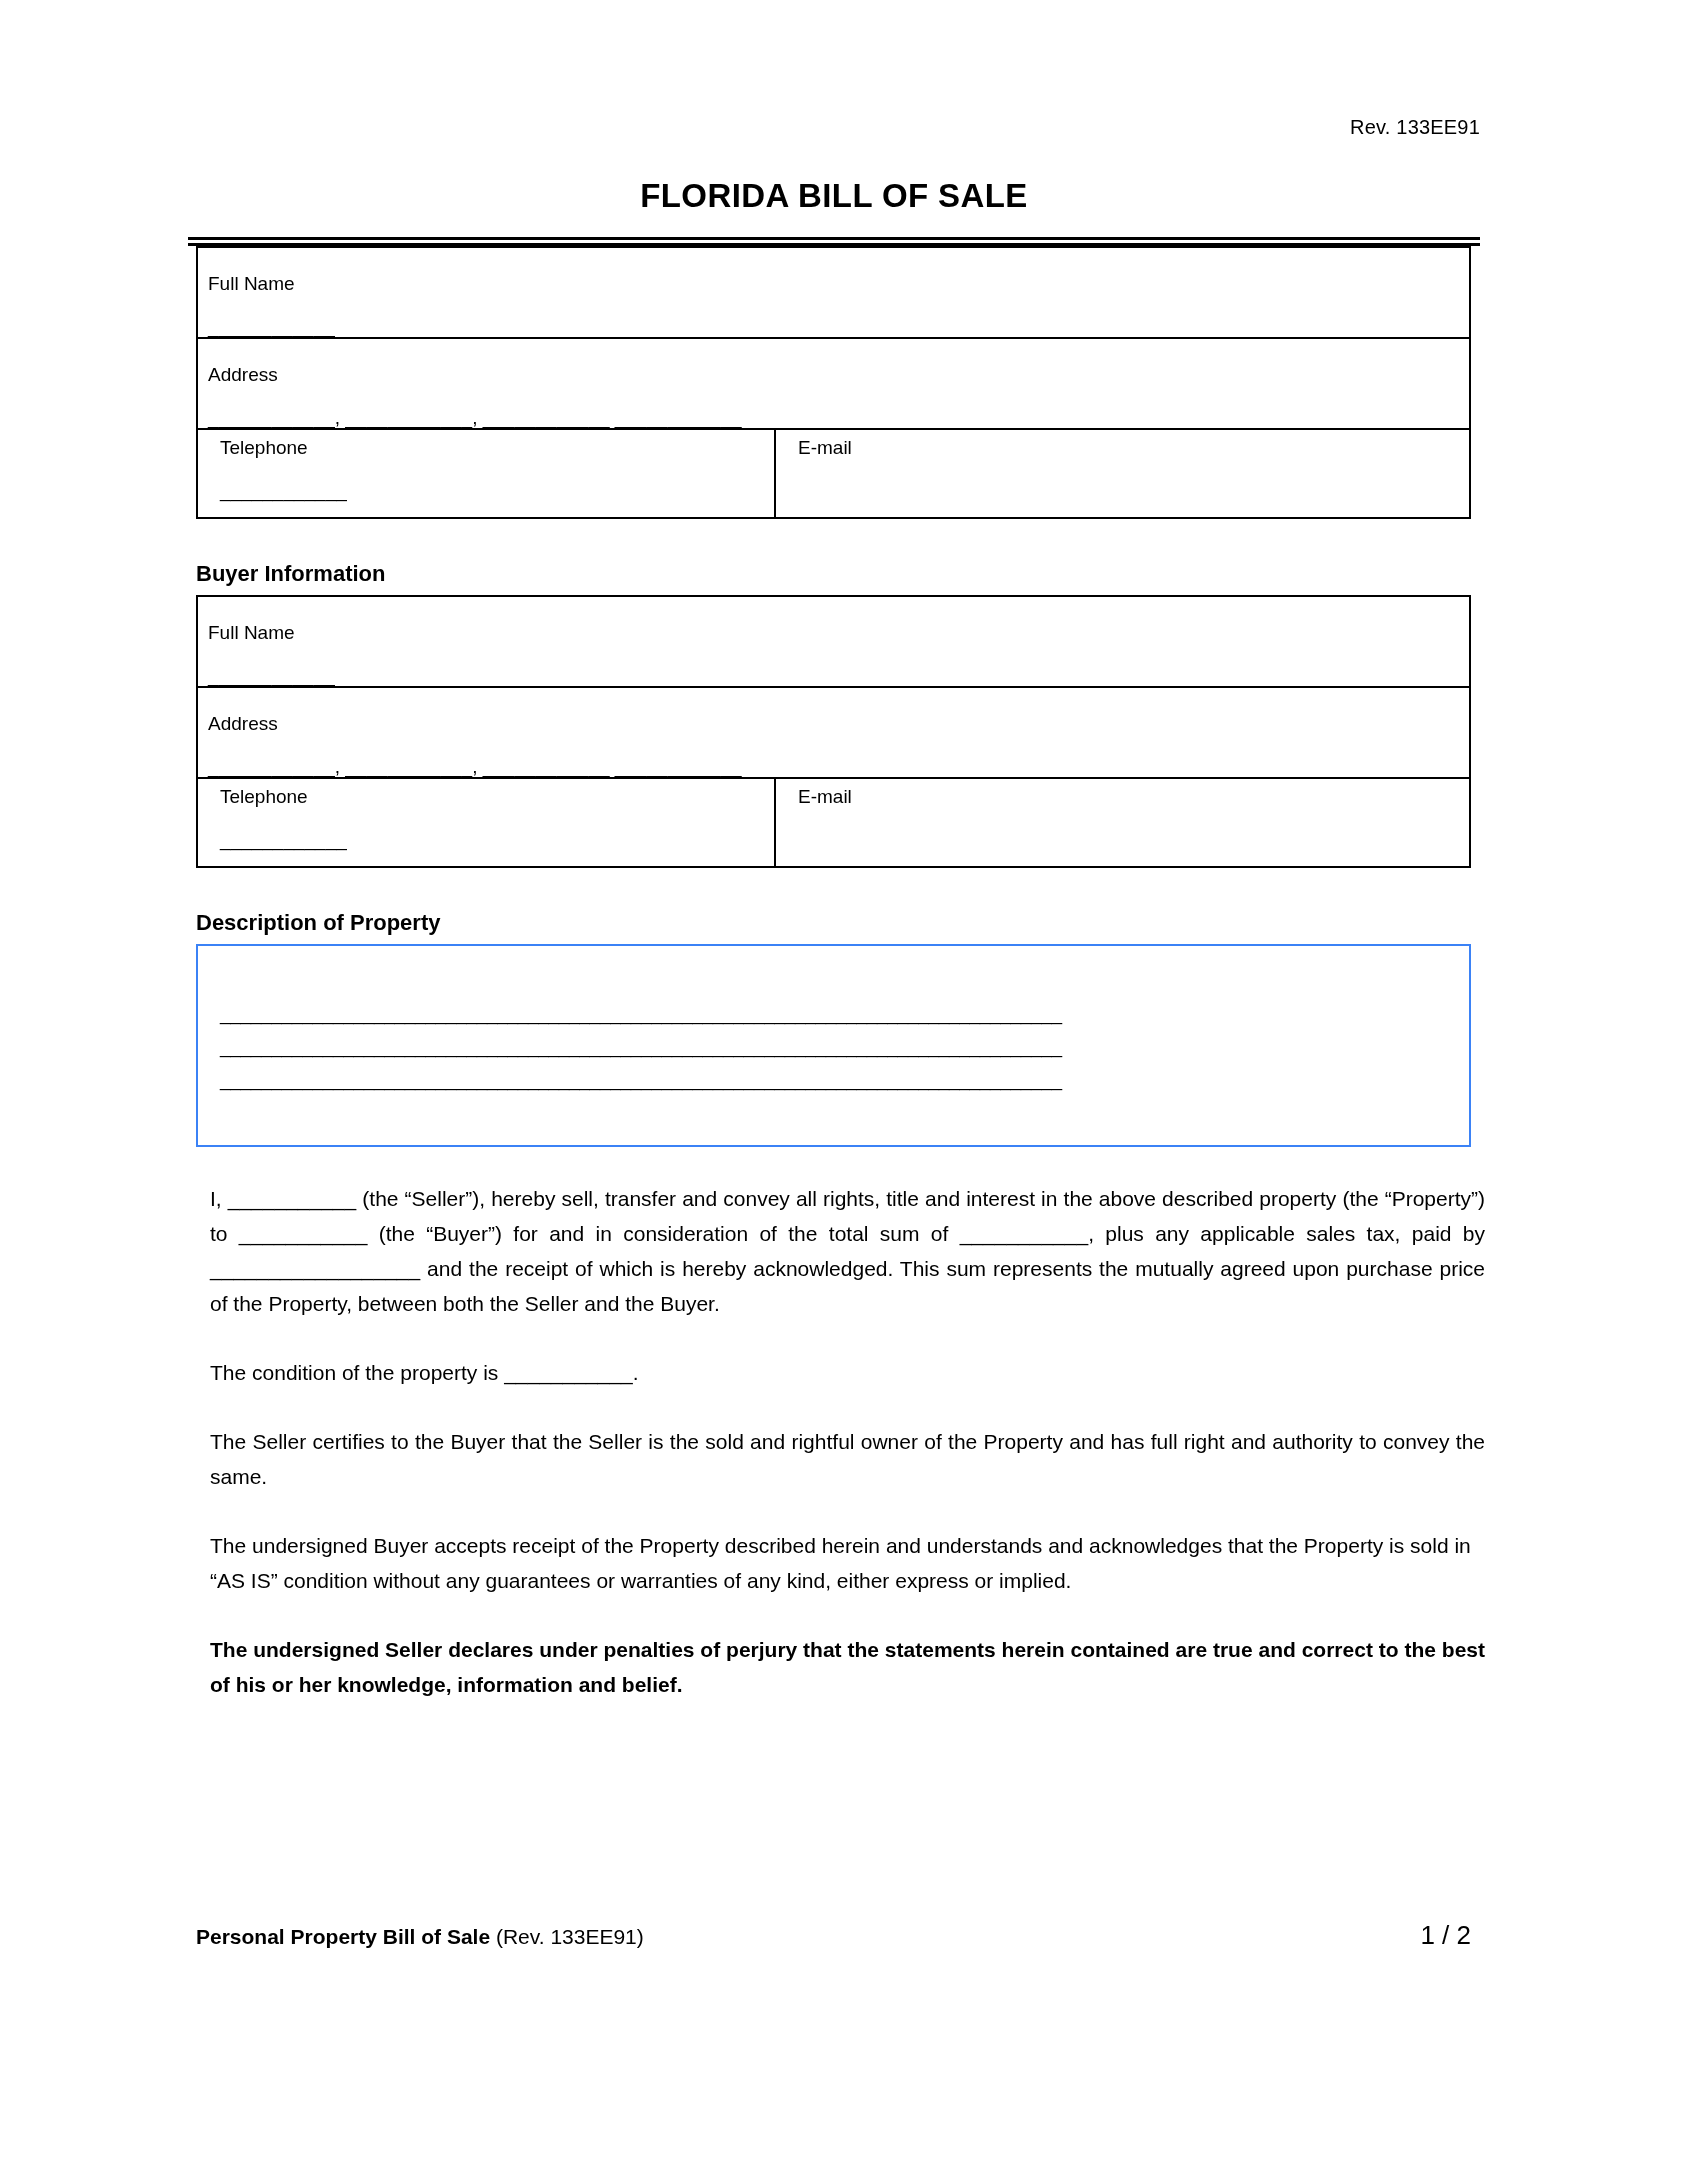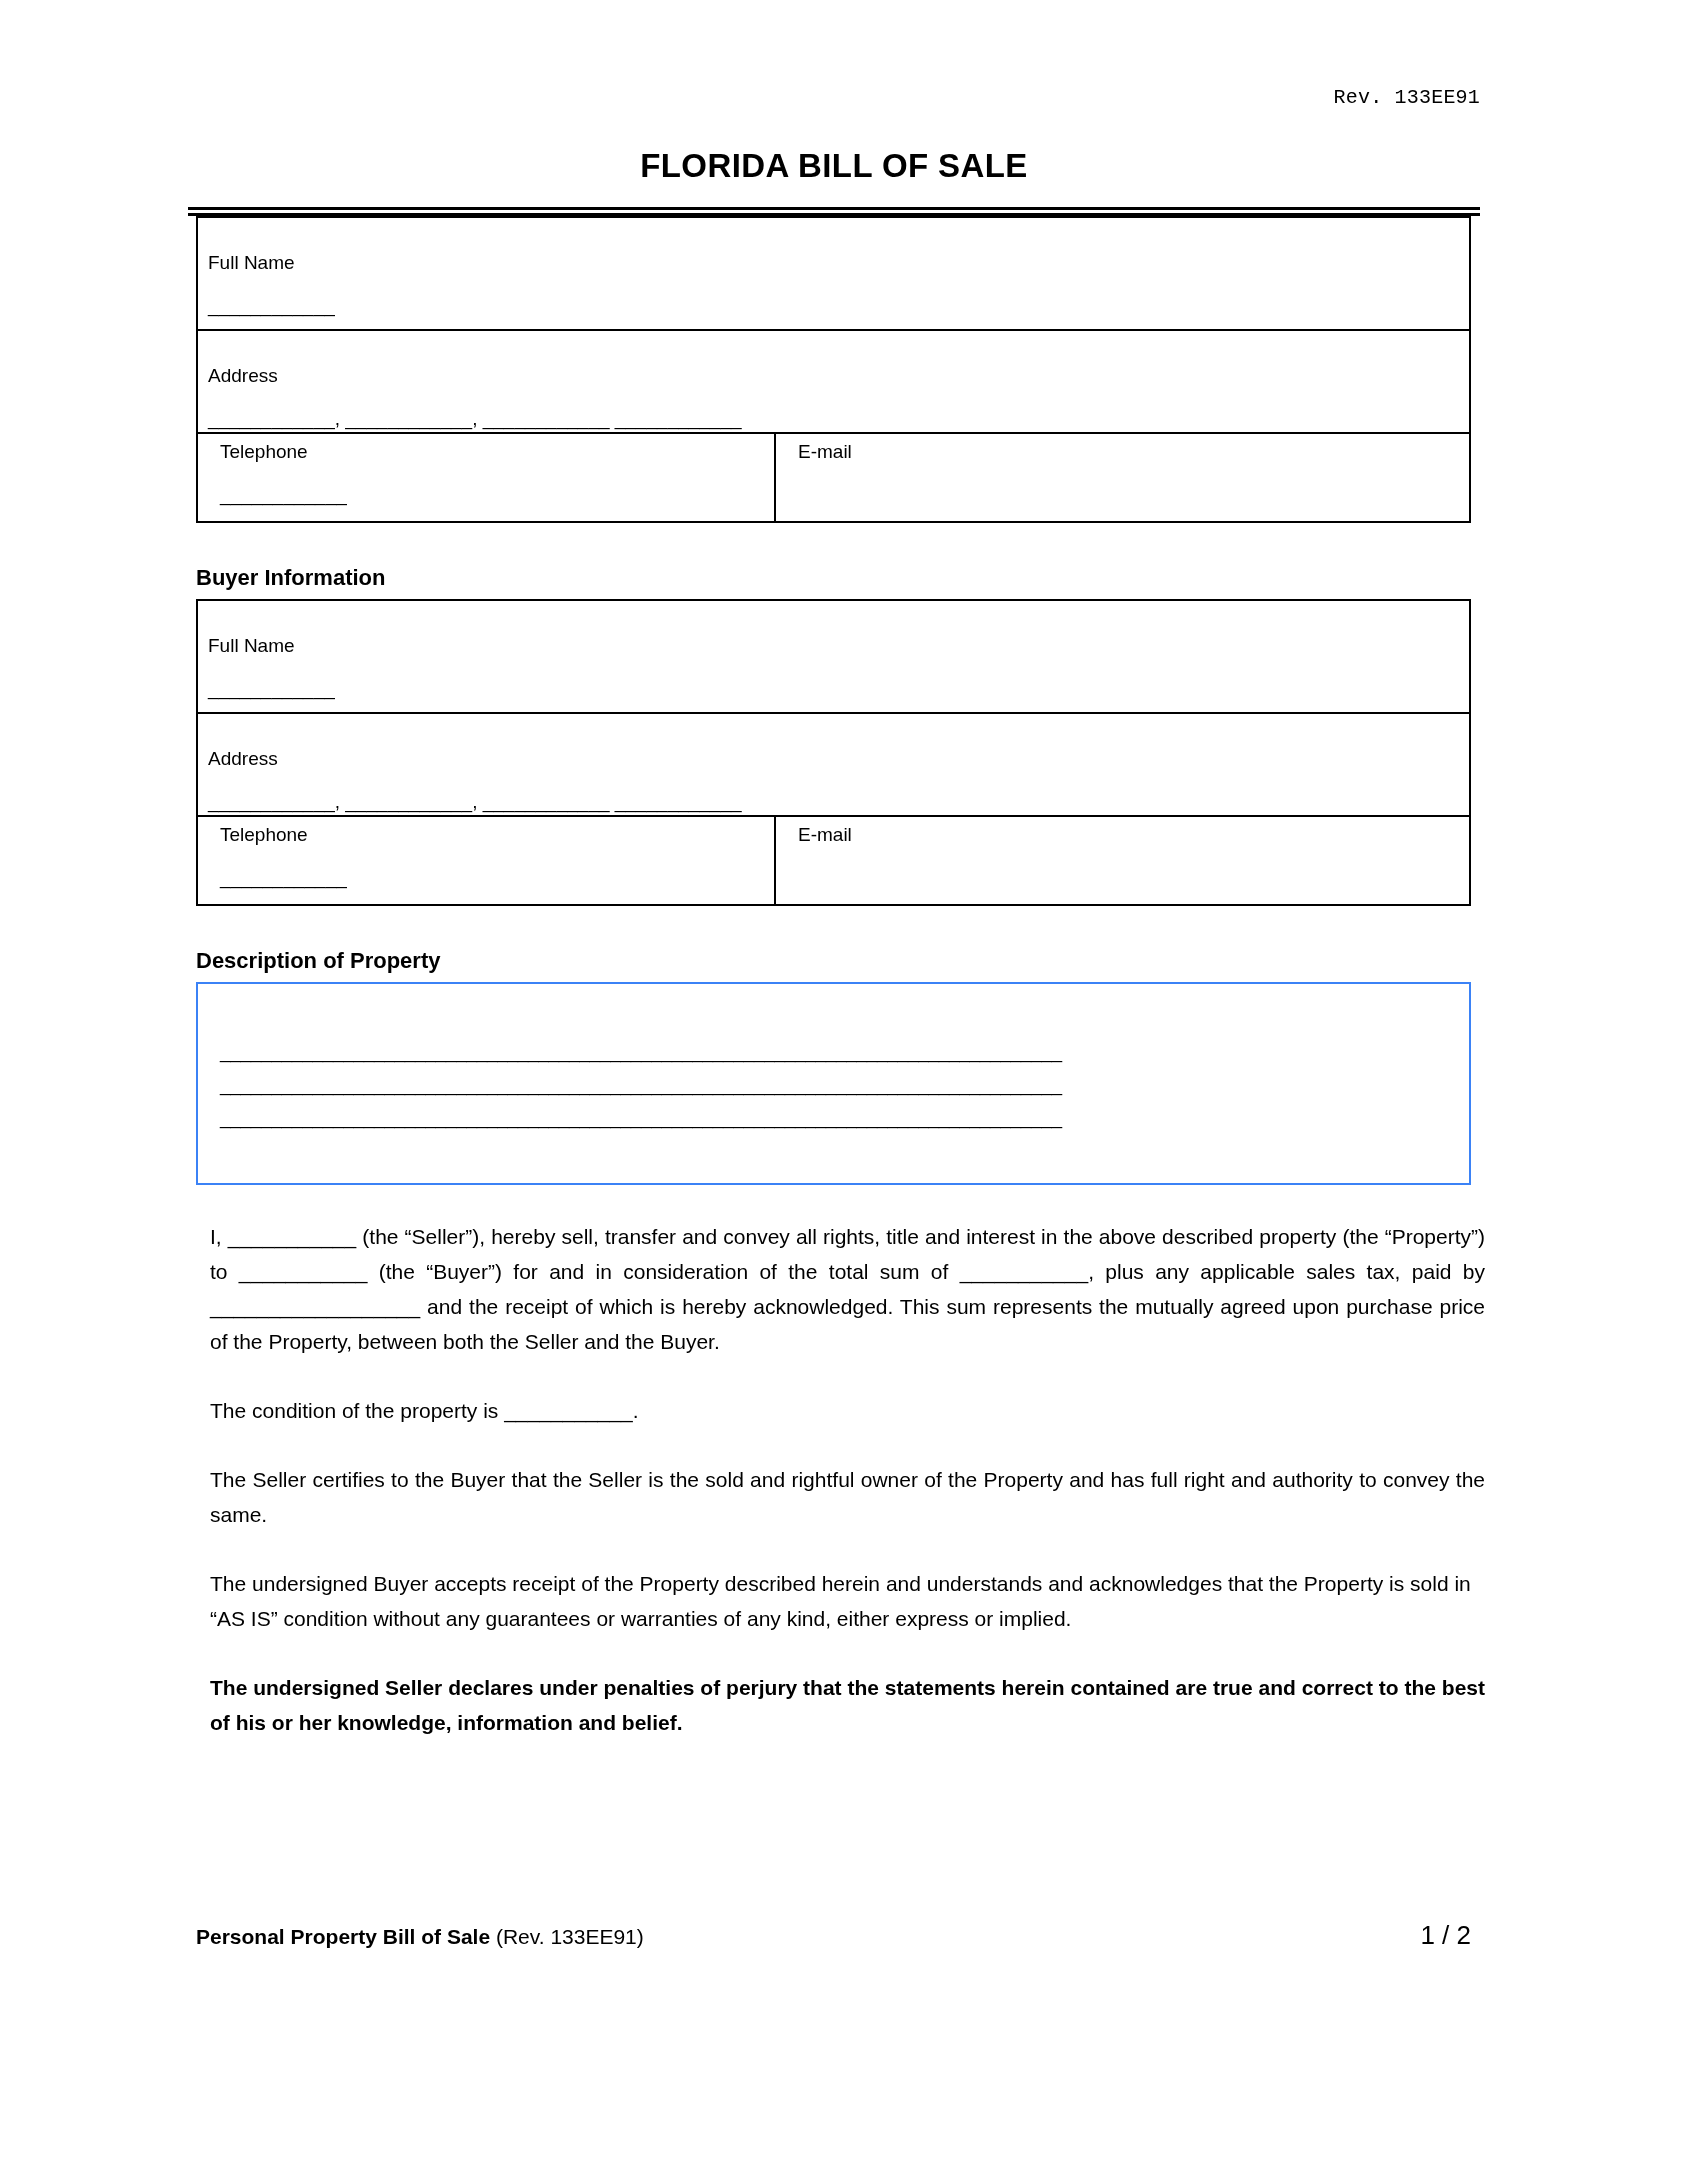--- a/index.html
+++ b/index.html
@@ -26,23 +26,22 @@
     position: absolute;
     left: 188px;
     top: 0;
     width: 1292px;
   }
 
   
   .rev-line {
     text-align: right;
     font-size: 20px;
-    margin-top: 86px;
+    margin-top: 116px;
     letter-spacing: 0.2px;
-    font-family: Liberation Mono, monospace;
   }
 
   
   .doc-title {
     text-align: center;
     font-size: 33px;
     font-weight: bold;
     margin-top: 38px;
     letter-spacing: 0.4px;
   }
@@ -99,23 +98,22 @@
   }
   .blanks {
     font-size: 19px;
     line-height: 20px;
     margin-top: 22px;
     letter-spacing: 0px;
     white-space: nowrap;
   }
   .cell-full {
     width: 100%;
-    padding: 10px 0 0 10px;
+    padding: 25px 0 0 10px;
     min-height: 87px;
-    margin-top: 24px;
   }
 
   
   .desc-box {
     border: 2px solid #3b82f6;
     box-sizing: border-box;
     margin-left: 8px;
     width: 1275px;
     height: 203px;
     padding: 51px 0 0 22px;

